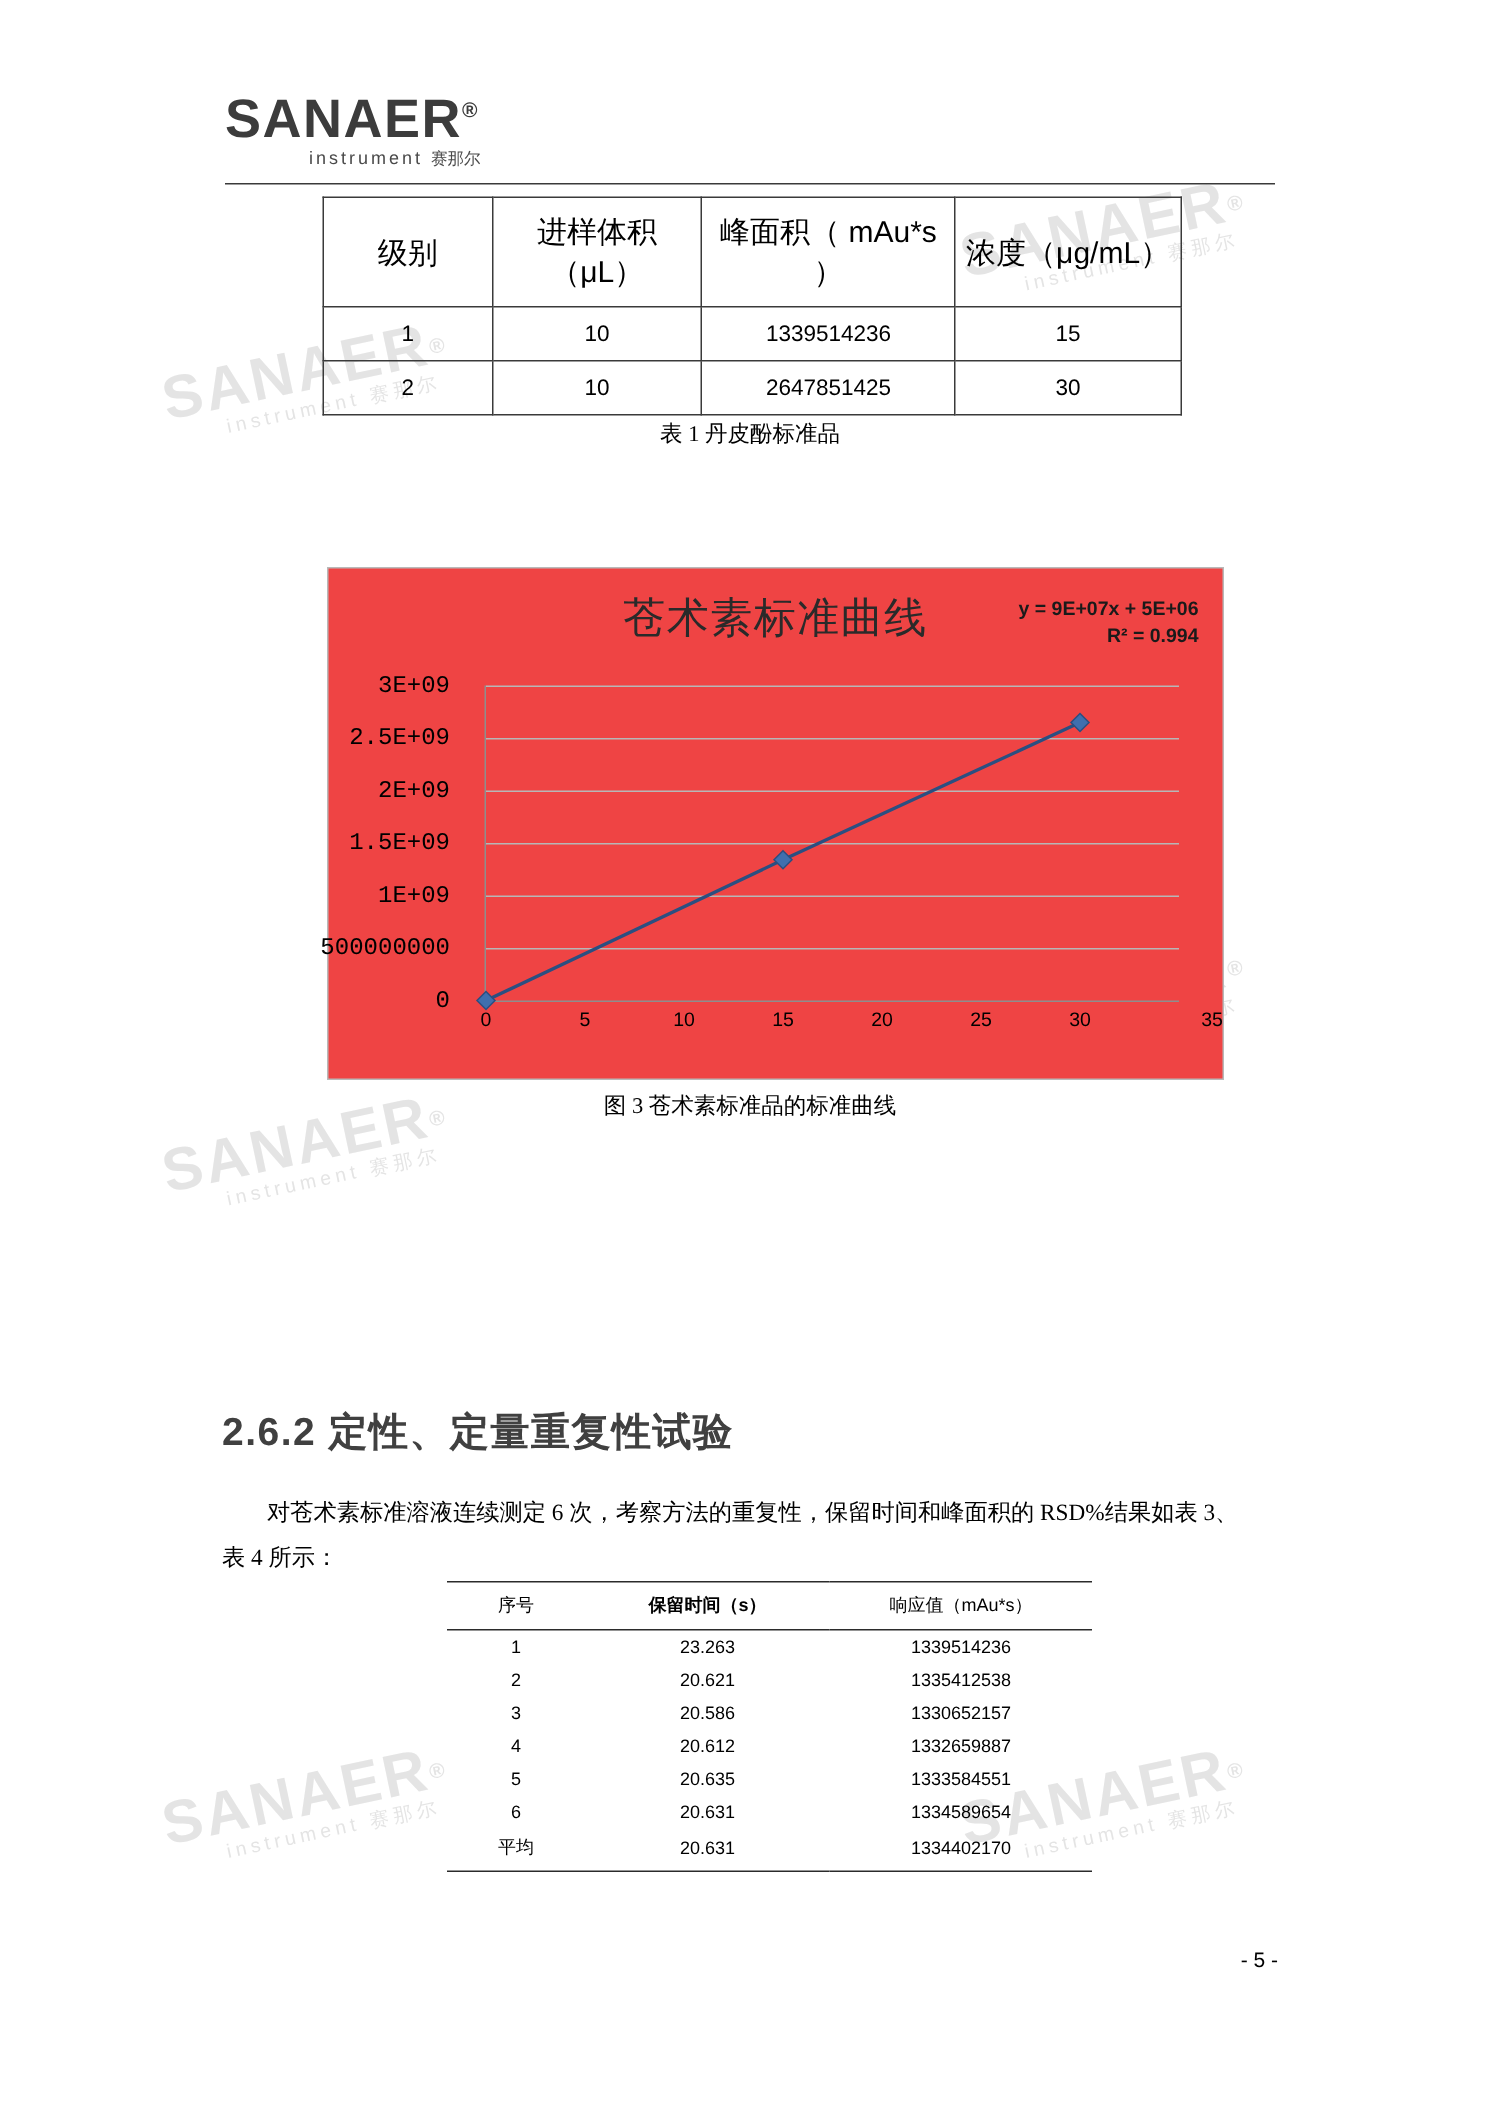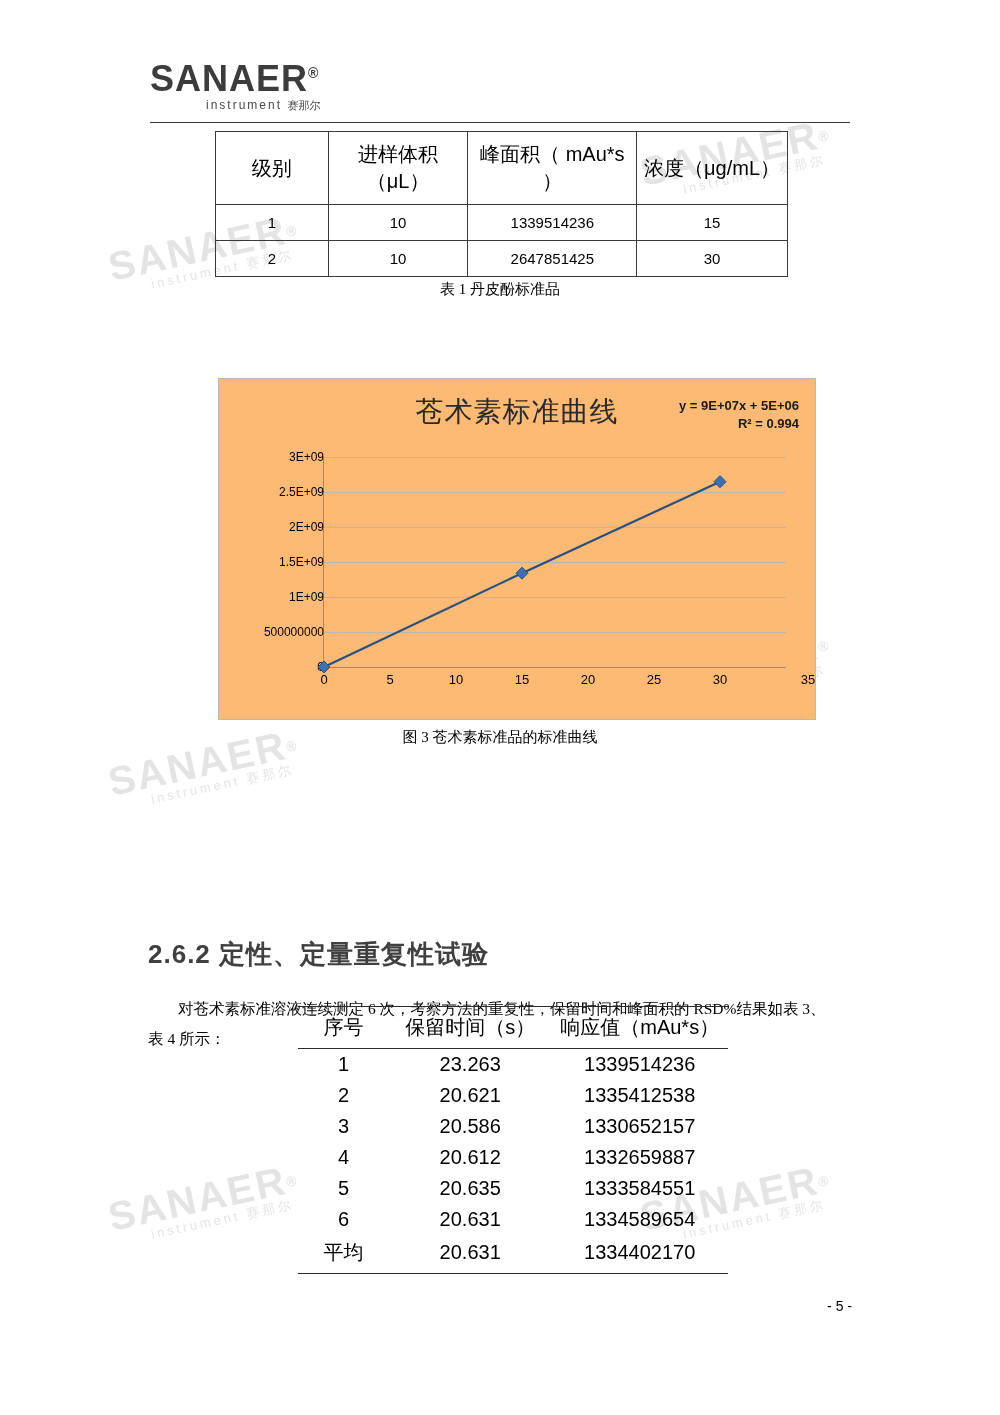--- a/index.html
+++ b/index.html
@@ -111,21 +111,21 @@
   }
 
   
   .chart-box {
     position: absolute;
     left: 218px;
     top: 378px;
     width: 596px;
     height: 340px;
     border: 1px solid #b9b9b9;
-    background: #fdba74;
+    background: #ef4444;
   }
   .chart-title {
     position: absolute;
     left: 0; top: 14px;
     width: 100%;
     text-align: center;
     font-size: 28px;
     letter-spacing: 1px;
     color: #2a2a2a;
     font-family: "Liberation Serif", serif;
@@ -153,24 +153,24 @@
   }
   .grid-line {
     position: absolute;
     left: 0;
     width: 100%;
     border-top: 1px solid #b7b7b7;
   }
   .ylabel {
     position: absolute;
     right: 100%;
-    margin-right: 0;
+    margin-right: 24px;
     transform: translateY(-50%);
-    font-size: 12px;
-    font-family: Liberation Sans, sans-serif;
+    font-size: 16px;
+    font-family: Liberation Mono, monospace;
     white-space: nowrap;
   }
   .xlabel {
     position: absolute;
     top: 100%;
     margin-top: 5px;
     transform: translateX(-50%);
     font-size: 13px;
     font-family: "Liberation Sans", sans-serif;
   }
@@ -209,40 +209,40 @@
     font-size: 15.5px;
     line-height: 30px;
     text-align: justify;
   }
   .para .indent { padding-left: 30px; }
 
   
   .tbl3 {
     position: absolute;
     left: 298px;
-    top: 1006px;
+    top: 1054px;
     width: 430px;
     border-collapse: collapse;
-    font-size: 20px;
+    font-size: 12px;
     font-family: "Liberation Sans", sans-serif;
   }
   .tbl3 th {
     font-weight: normal;
     border-top: 1px solid #2b2b2b;
     border-bottom: 1px solid #2b2b2b;
     padding: 7px 4px;
     text-align: center;
   }
   .tbl3 td {
     padding: 4px 4px;
     text-align: center;
   }
   .tbl3 tr:last-child td { border-bottom: 1px solid #2b2b2b; padding-bottom: 7px; }
   .tbl3 .cA { width: 90px; }
-  .tbl3 .cB { width: 165px; }
+  .tbl3 .cB { width: 165px; font-weight: bold; }
   .tbl3 .cC { width: 175px; }
 
   .pageno {
     position: absolute;
     right: 148px;
     top: 1298px;
     font-size: 14px;
     font-family: "Liberation Sans", sans-serif;
   }
 </style>

